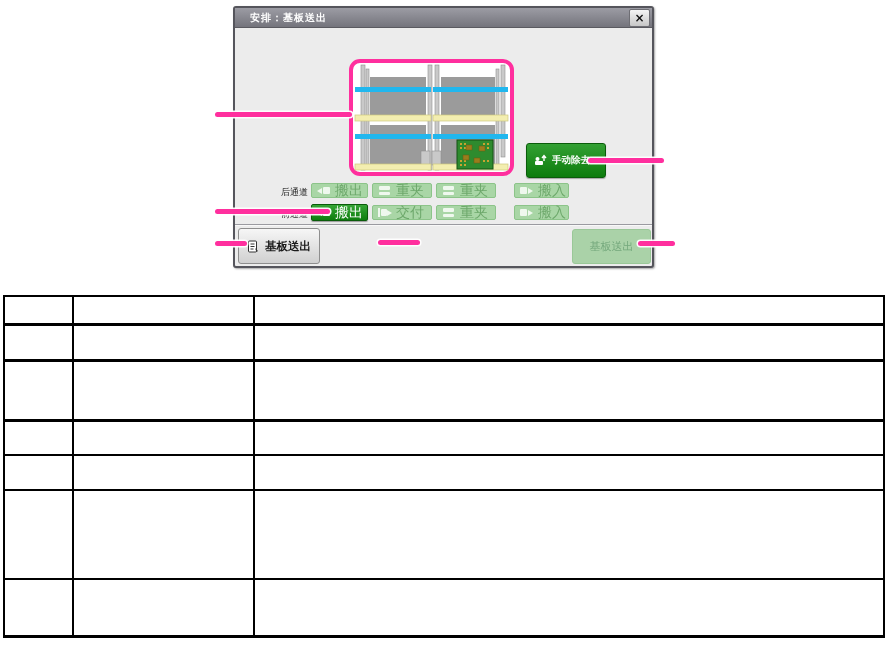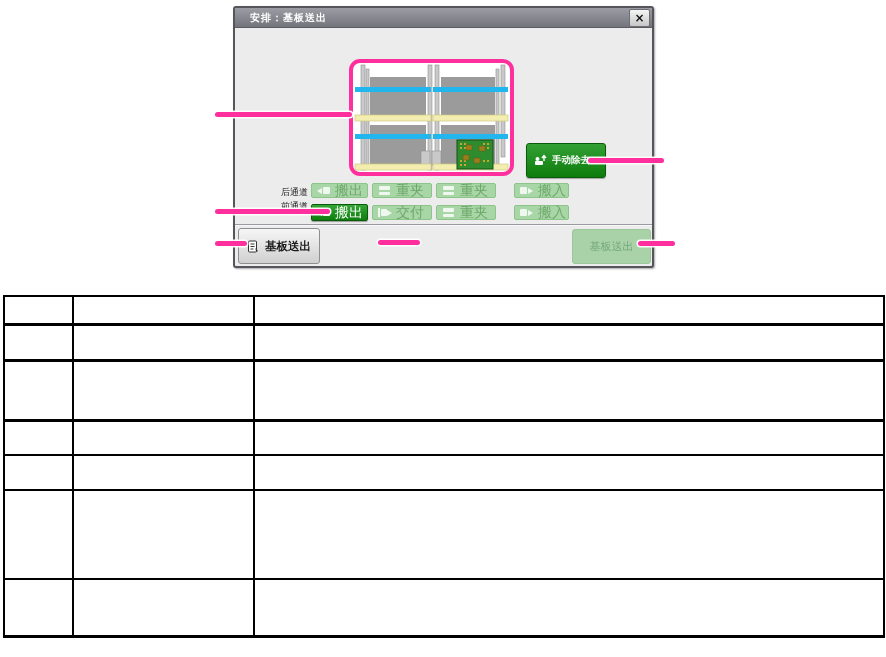--- a/index.html
+++ b/index.html
@@ -38,21 +38,21 @@
   
   .btn-green {
     position:absolute; background:linear-gradient(#33a033,#0d7c0d);
     border:1px solid #0a5c0a; border-radius:3px; color:#fff;
     display:flex; align-items:center; box-shadow:0 1px 1px rgba(0,0,0,0.3);
   }
   .manual-remove { left:291px; top:135px; width:80px; height:35px; font-size:9.5px; font-weight:bold; padding-left:7px; gap:5px; }
   
   .lane-label { position:absolute; width:40px; text-align:right; font-size:9px; color:#222; }
   .lane-label.rear { left:33px; top:178px; }
-  .lane-label.front { left:33px; top:192px; }
+  .lane-label.front { left:33px; top:200px; }
   .lane-btn {
     position:absolute; height:15px; background:#a9d6a6; border:1px solid #8cc489;
     border-radius:2px; color:#6da86b; font-size:14px;
     display:flex; align-items:center; padding-left:5px; gap:5px;
   }
   .lane-btn.active {
     background:linear-gradient(#35a535,#0e7e0e); border:1px solid #0a5c0a;
     color:#fff; height:17px; box-shadow:0 1px 1px rgba(0,0,0,0.35);
   }
   .r1 { top:175px; } .r2 { top:197px; } .r2.active { top:196px; }

